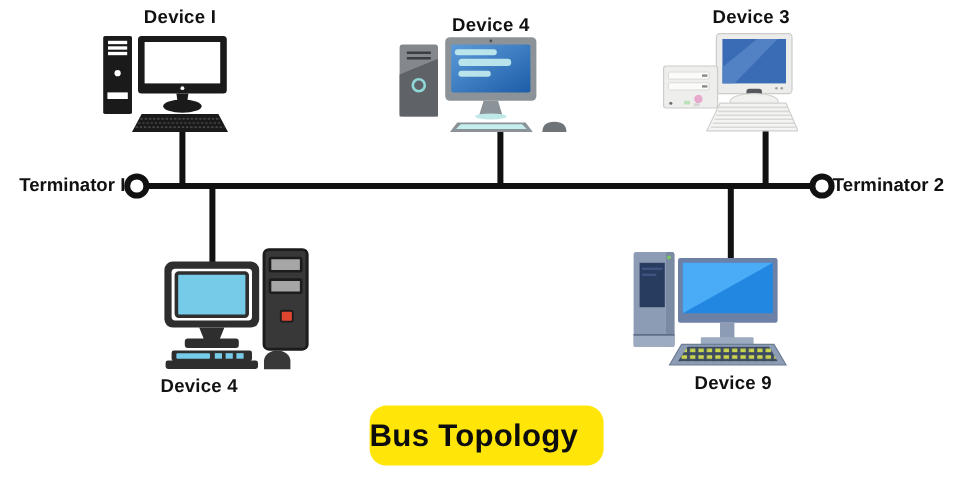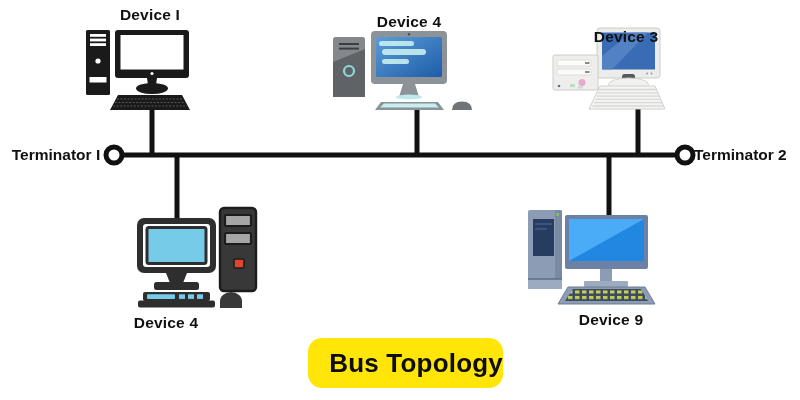--- a/index.html
+++ b/index.html
@@ -9,31 +9,31 @@
   }
   .abs{position:absolute;}
   svg{display:block;}
   .lbl{
     position:absolute;font-weight:700;font-size:15.5px;color:#111;
     text-align:center;white-space:nowrap;letter-spacing:.2px;
   }
   .term-lbl{
     position:absolute;font-weight:700;font-size:15.5px;color:#111;white-space:nowrap;
   }
-  #terminator-1-label{left:4px;width:104px;top:146px;text-align:center;}
+  #terminator-1-label{left:16px;width:104px;top:146px;text-align:left;}
   #terminator-2-label{left:694px;top:146px;text-align:right;}
   #device-1-label{left:90px;width:120px;top:6px;}
   #device-2-label{left:349px;width:120px;top:13px;}
-  #device-3-label{left:566px;width:120px;top:6px;margin-top:22px;}
+  #device-3-label{left:566px;width:120px;top:6px;}
   #device-4-label{left:106px;width:120px;top:314px;}
   #device-5-label{left:551px;width:120px;top:311px;}
   #title-box{
     position:absolute;left:308px;top:338px;width:195px;height:50px;
     background:#ffe608;border-radius:14px;
-    display:flex;align-items:center;justify-content:flex-end;
+    display:flex;align-items:center;justify-content:flex-start;
   }
   #title-text{
     font-weight:700;font-size:26px;color:#0d0d0d;letter-spacing:.2px;white-space:nowrap;
   }
   #dev1{left:84px;top:28px;width:108px;height:84px;}
   #dev2{left:330px;top:30px;width:145px;height:82px;}
   #dev3{left:552px;top:26px;width:113px;height:86px;}
   #dev4{left:135px;top:205px;width:123px;height:103px;}
   #dev5{left:525px;top:207px;width:133px;height:100px;}
 </style>

